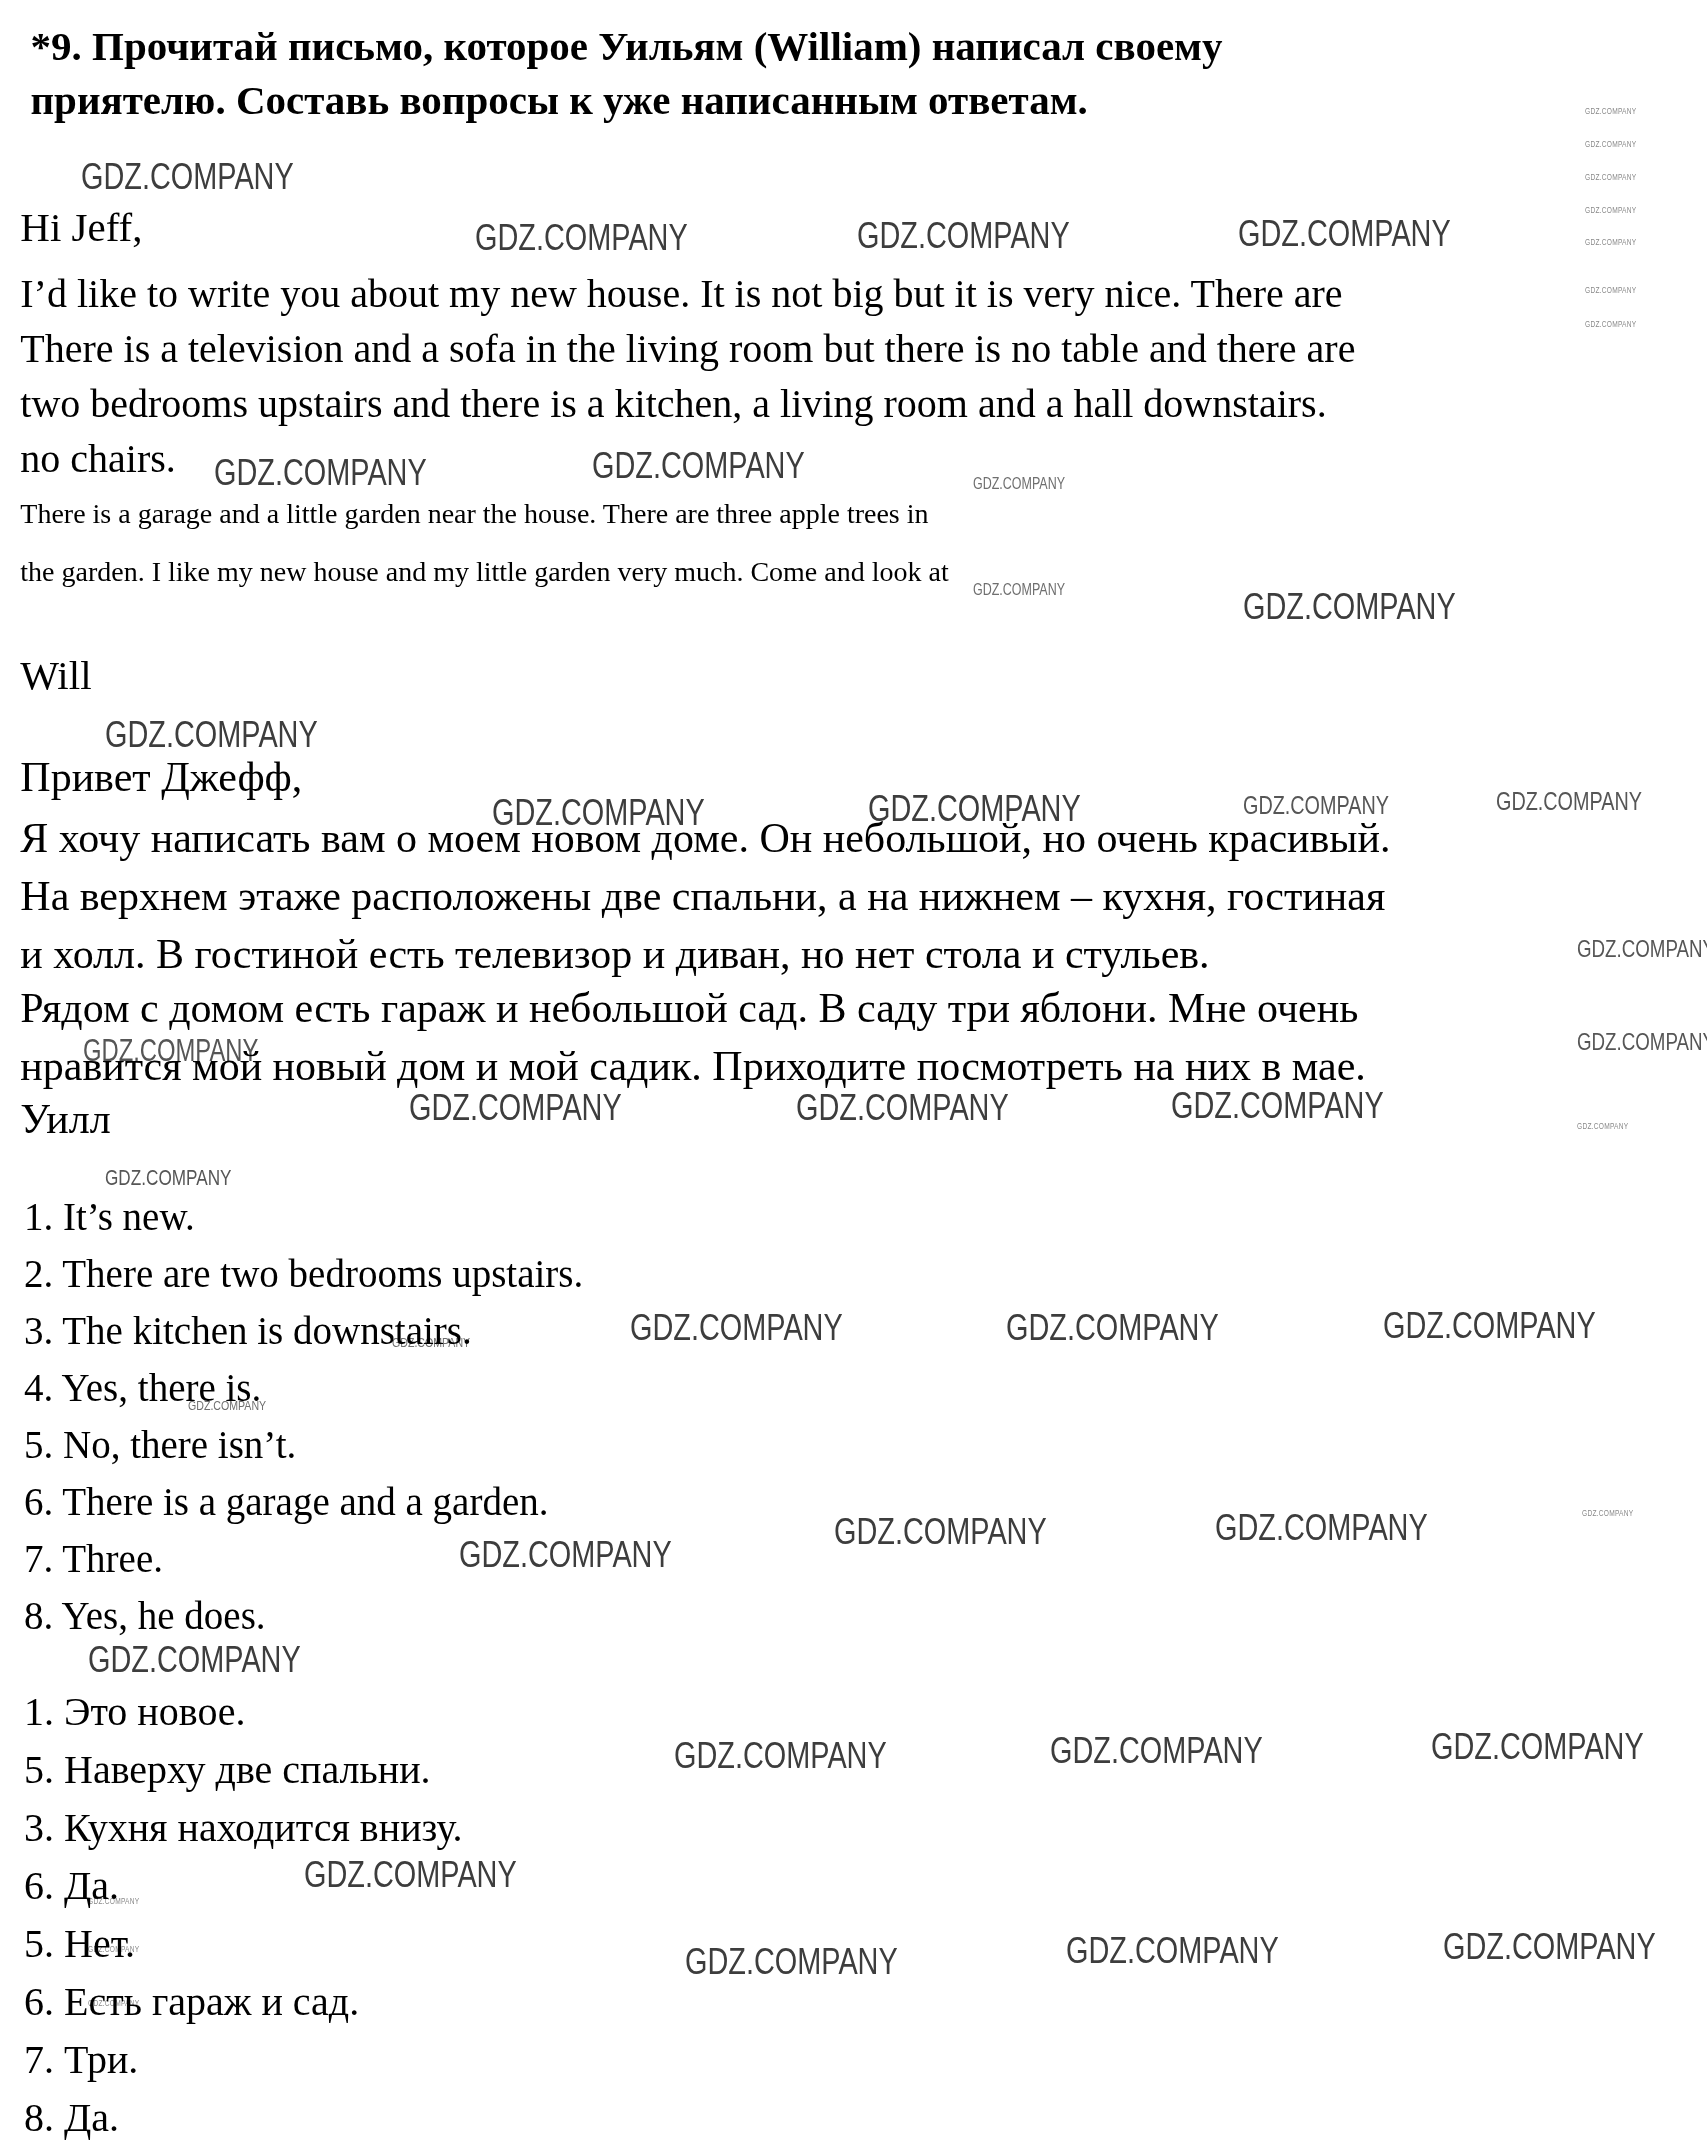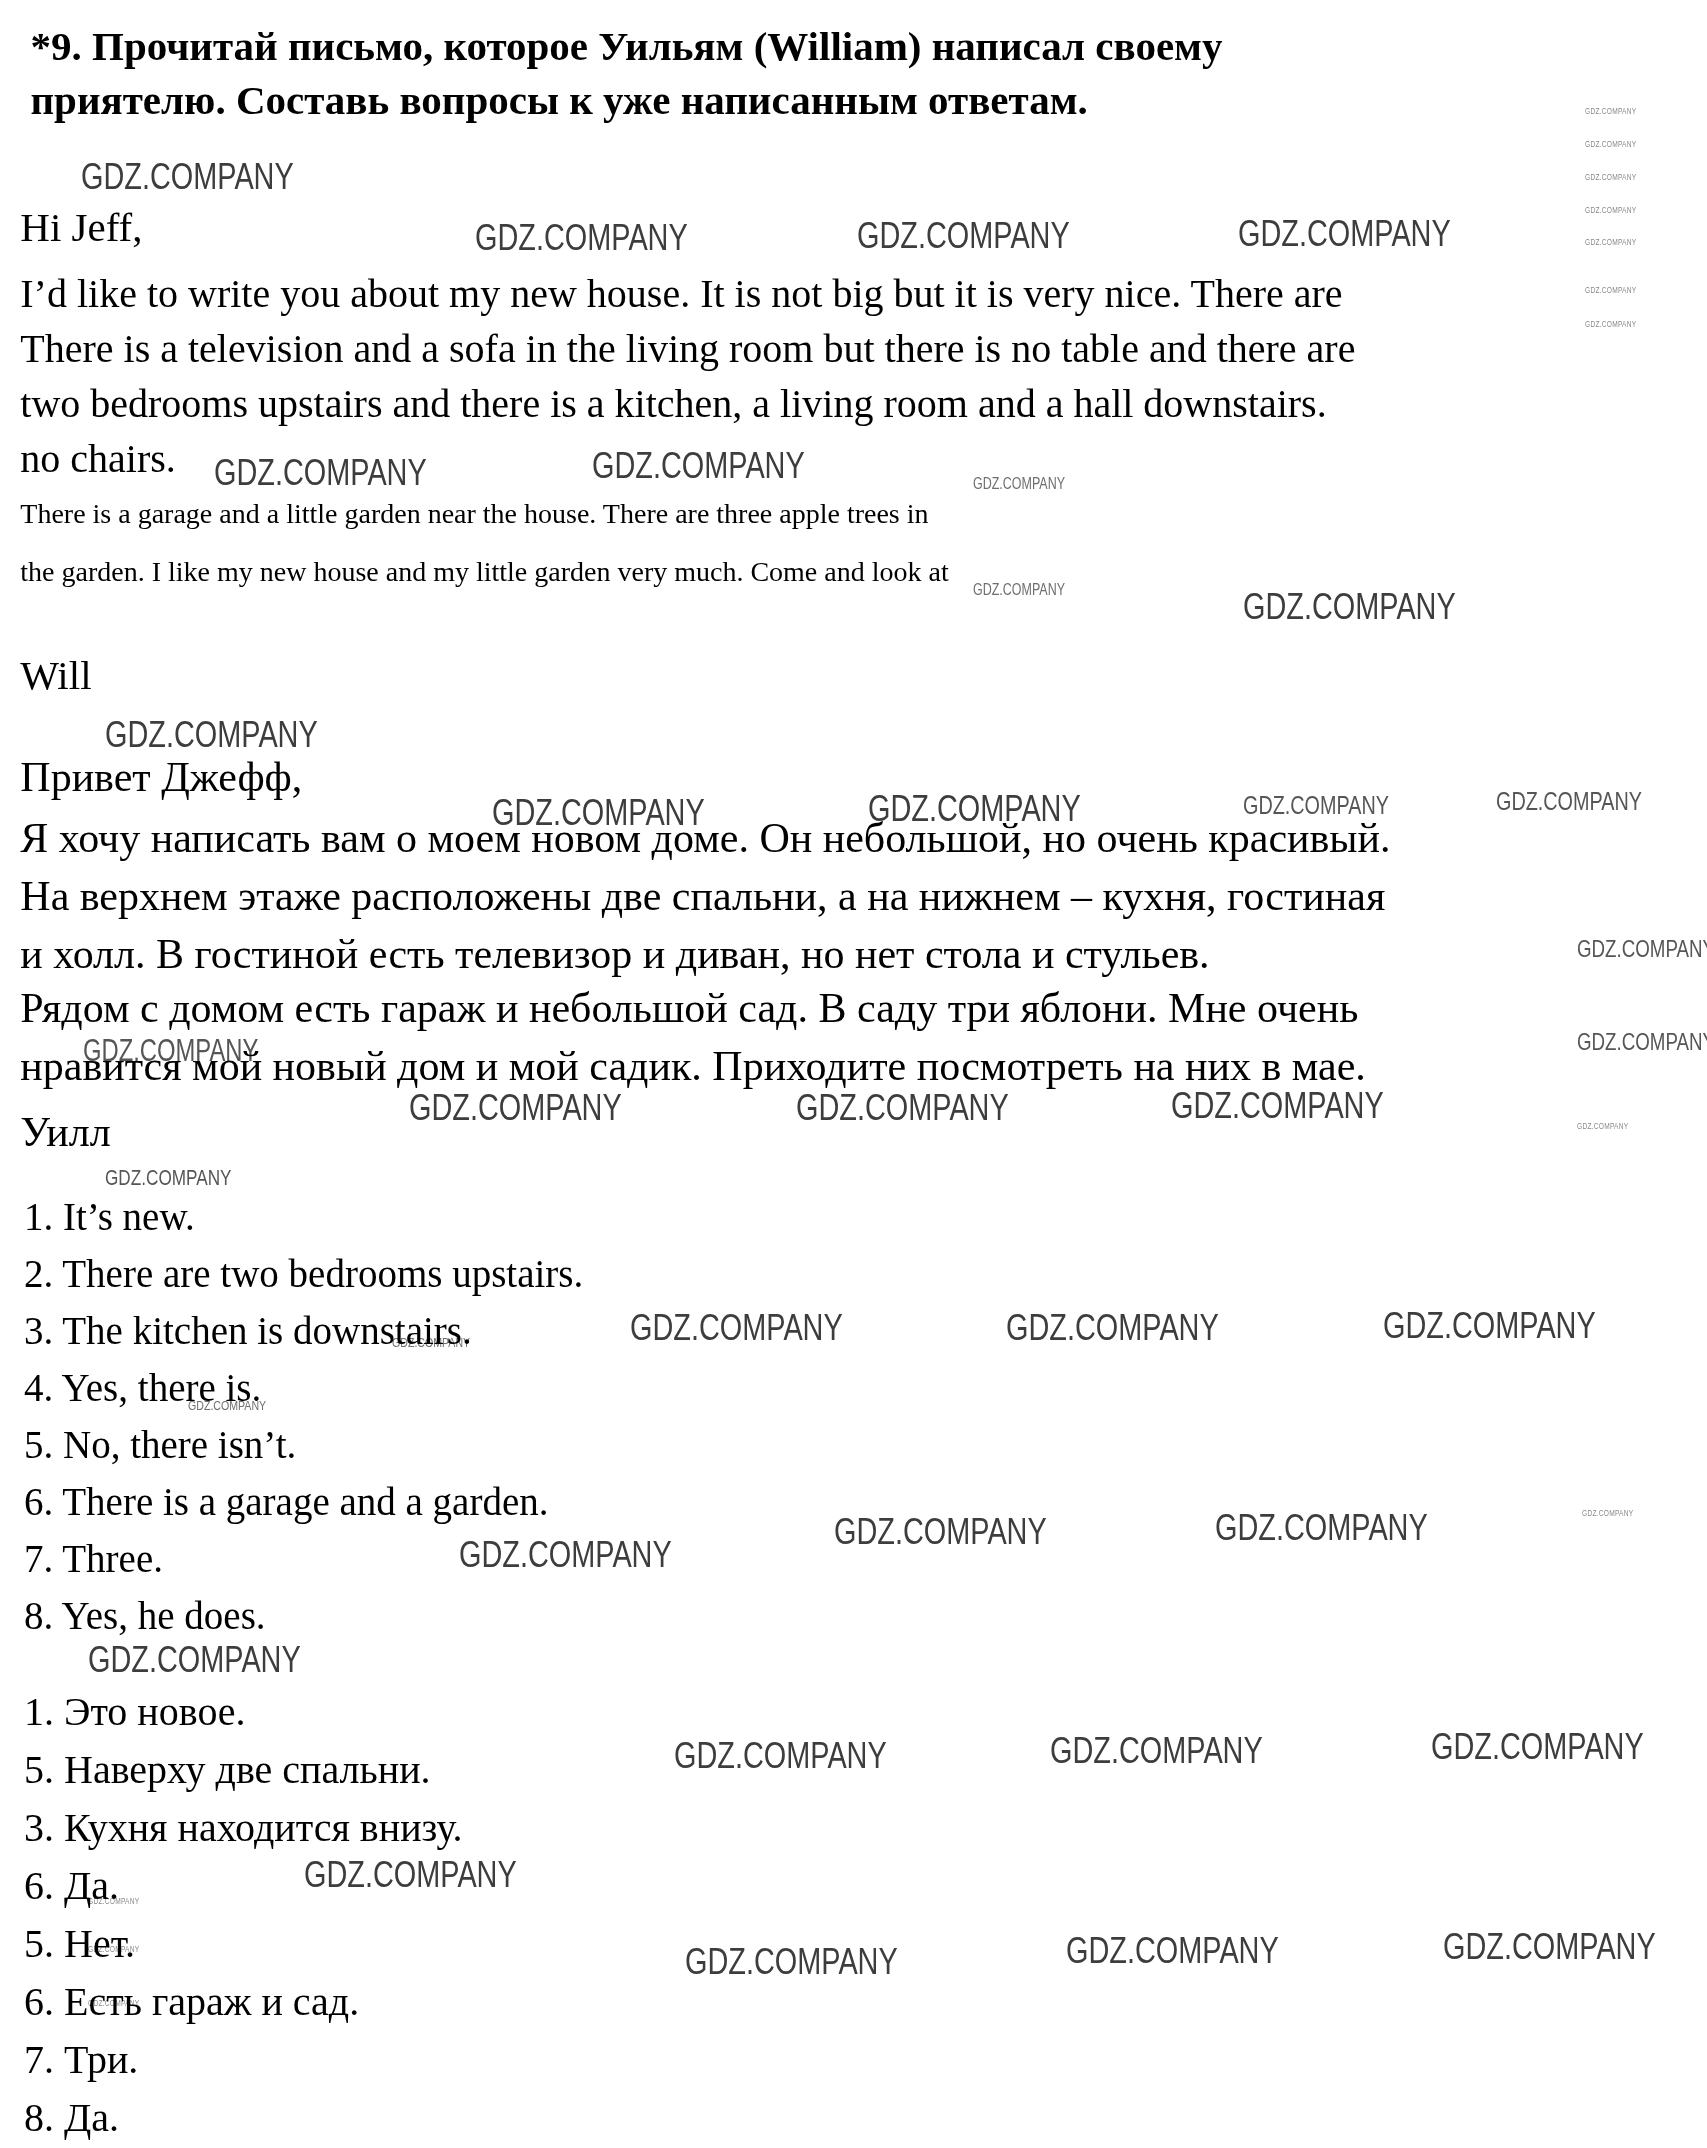--- a/index.html
+++ b/index.html
@@ -21,21 +21,21 @@
   
   #greet-en { left: 20.3px; top: 203px; font-size: 41px; }
   #para-en1 { left: 20.3px; top: 258px; font-size: 40px; line-height: 55px; margin-top: 8px; }
   #para-en2 { left: 20.3px; top: 485px; font-size: 28px; line-height: 58px; }
   #sig-en   { left: 20.3px; top: 651px; font-size: 41px; }
 
   
   #greet-ru { left: 20.3px; top: 753px; font-size: 42px; }
   #para-ru1 { left: 20.3px; top: 809px; font-size: 42px; line-height: 58px; }
   #para-ru2 { left: 20.3px; top: 979px; font-size: 42px; line-height: 58px; }
-  #sig-ru   { left: 20.3px; top: 1095px; font-size: 42px; margin-top: 13px; }
+  #sig-ru   { left: 20.3px; top: 1095px; font-size: 42px; }
 
   
   #answers-en { left: 24px; top: 1188px; font-size: 39px; line-height: 57px; }
   #answers-ru { left: 24px; top: 1683px; font-size: 40px; line-height: 58px; }
 
   
   .wm-layer { position: absolute; inset: 0; z-index: 1; }
   .wm {
     position: absolute;
     font-family: "Liberation Sans", sans-serif;

